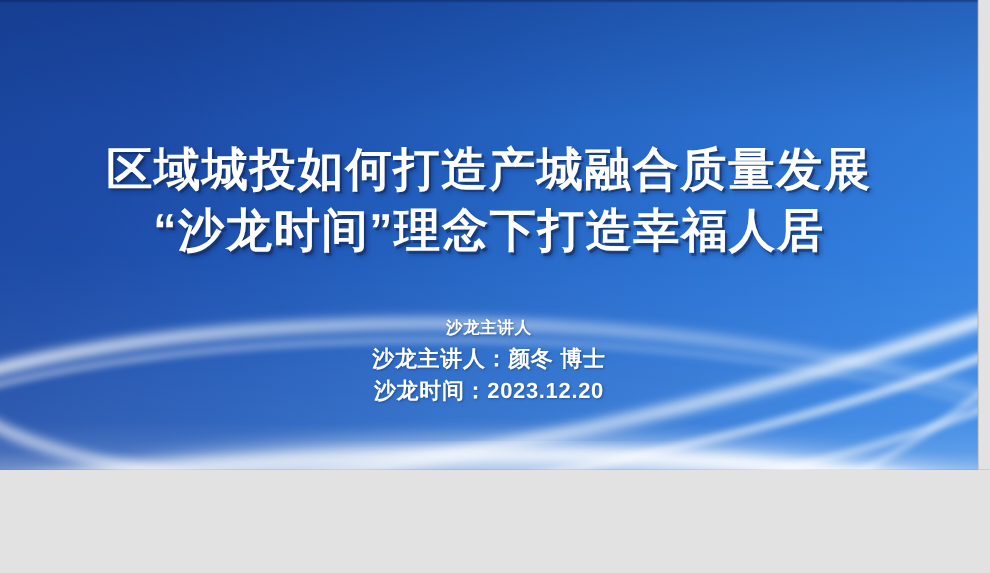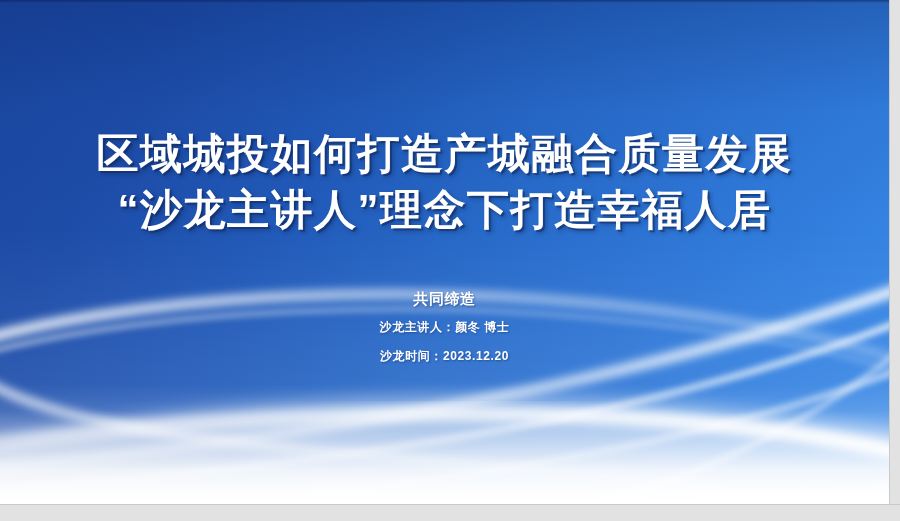--- a/index.html
+++ b/index.html
@@ -11,21 +11,21 @@
     width: 900px;
     height: 521px;
     overflow: hidden;
     font-family: "Liberation Sans", "DejaVu Sans", sans-serif;
   }
 
   
   #viewer {
     position: relative;
     width: 900px;
-    height: 521px;
+    height: 427px;
     background: #a16207;
     overflow: hidden;
   }
 
   
   #slide {
     position: absolute;
     left: 0;
     top: 0;
     width: 889px;
@@ -116,21 +116,21 @@
 
   .subtitle-block {
     position: absolute;
     left: 0;
     top: 284px;
     width: 889px;
     text-align: center;
     pointer-events: none;
   }
   .sub-line {
-    font-size: 12px;
+    font-size: 20px;
     line-height: 29px;
     font-weight: bold;
     color: #ffffff;
     letter-spacing: 0.6px;
     text-shadow: 1px 1px 2px rgba(14,40,92,0.45);
     white-space: nowrap;
   }
   .sub-line.org { font-size: 15px; }
 
   
@@ -209,25 +209,25 @@
         <path d="M 180 504 C 380 492, 580 462, 740 420 C 840 394, 900 370, 945 352" fill="none" stroke="url(#rib3)" stroke-width="6" opacity="0.70" filter="url(#soft5)"></path>
 
         <path d="M 600 504 C 720 470, 830 410, 905 346" fill="none" stroke="#ffffff" stroke-width="5" opacity="0.55" filter="url(#soft5)"></path>
       </svg>
     </div>
 
     <div class="bottom-wash"></div>
 
     <div class="title-block">
       <div class="title-line">区域城投如何打造产城融合质量发展</div>
-      <div class="title-line">“沙龙主讲人”理念下打造幸福人居</div>
+      <div class="title-line">“沙龙时间”理念下打造幸福人居</div>
     </div>
 
     <div class="subtitle-block">
-      <div class="sub-line org">共同缔造</div>
+      <div class="sub-line org">沙龙主讲人</div>
       <div class="sub-line">沙龙主讲人：颜冬 博士</div>
       <div class="sub-line">沙龙时间：2023.12.20</div>
     </div>
 
   </div>
 
   <div class="right-strip"></div>
   <div class="footer-strip"></div>
 
 </div>

